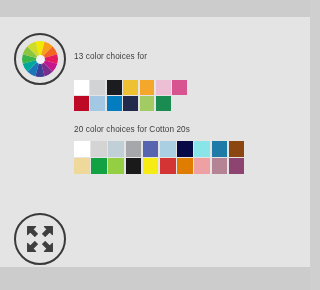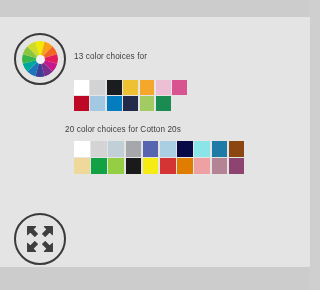--- a/index.html
+++ b/index.html
@@ -87,21 +87,21 @@
   
   .text-block {
     position: absolute;
     color: #3d3d3d;
     font-size: 8.2px;
     line-height: 12.6px;
     letter-spacing: 0.1px;
     white-space: nowrap;
   }
   #heading-13 { left: 74px; top: 34px; }
-  #heading-20 { left: 65px; top: 107px; }
+  #heading-20 { left: 74px; top: 107px; }
   .text-line { display: block; }
 
   
   .swatch-grid {
     position: absolute;
     display: grid;
     gap: 1.6px;
   }
   #grid-13 {
     left: 74px;

